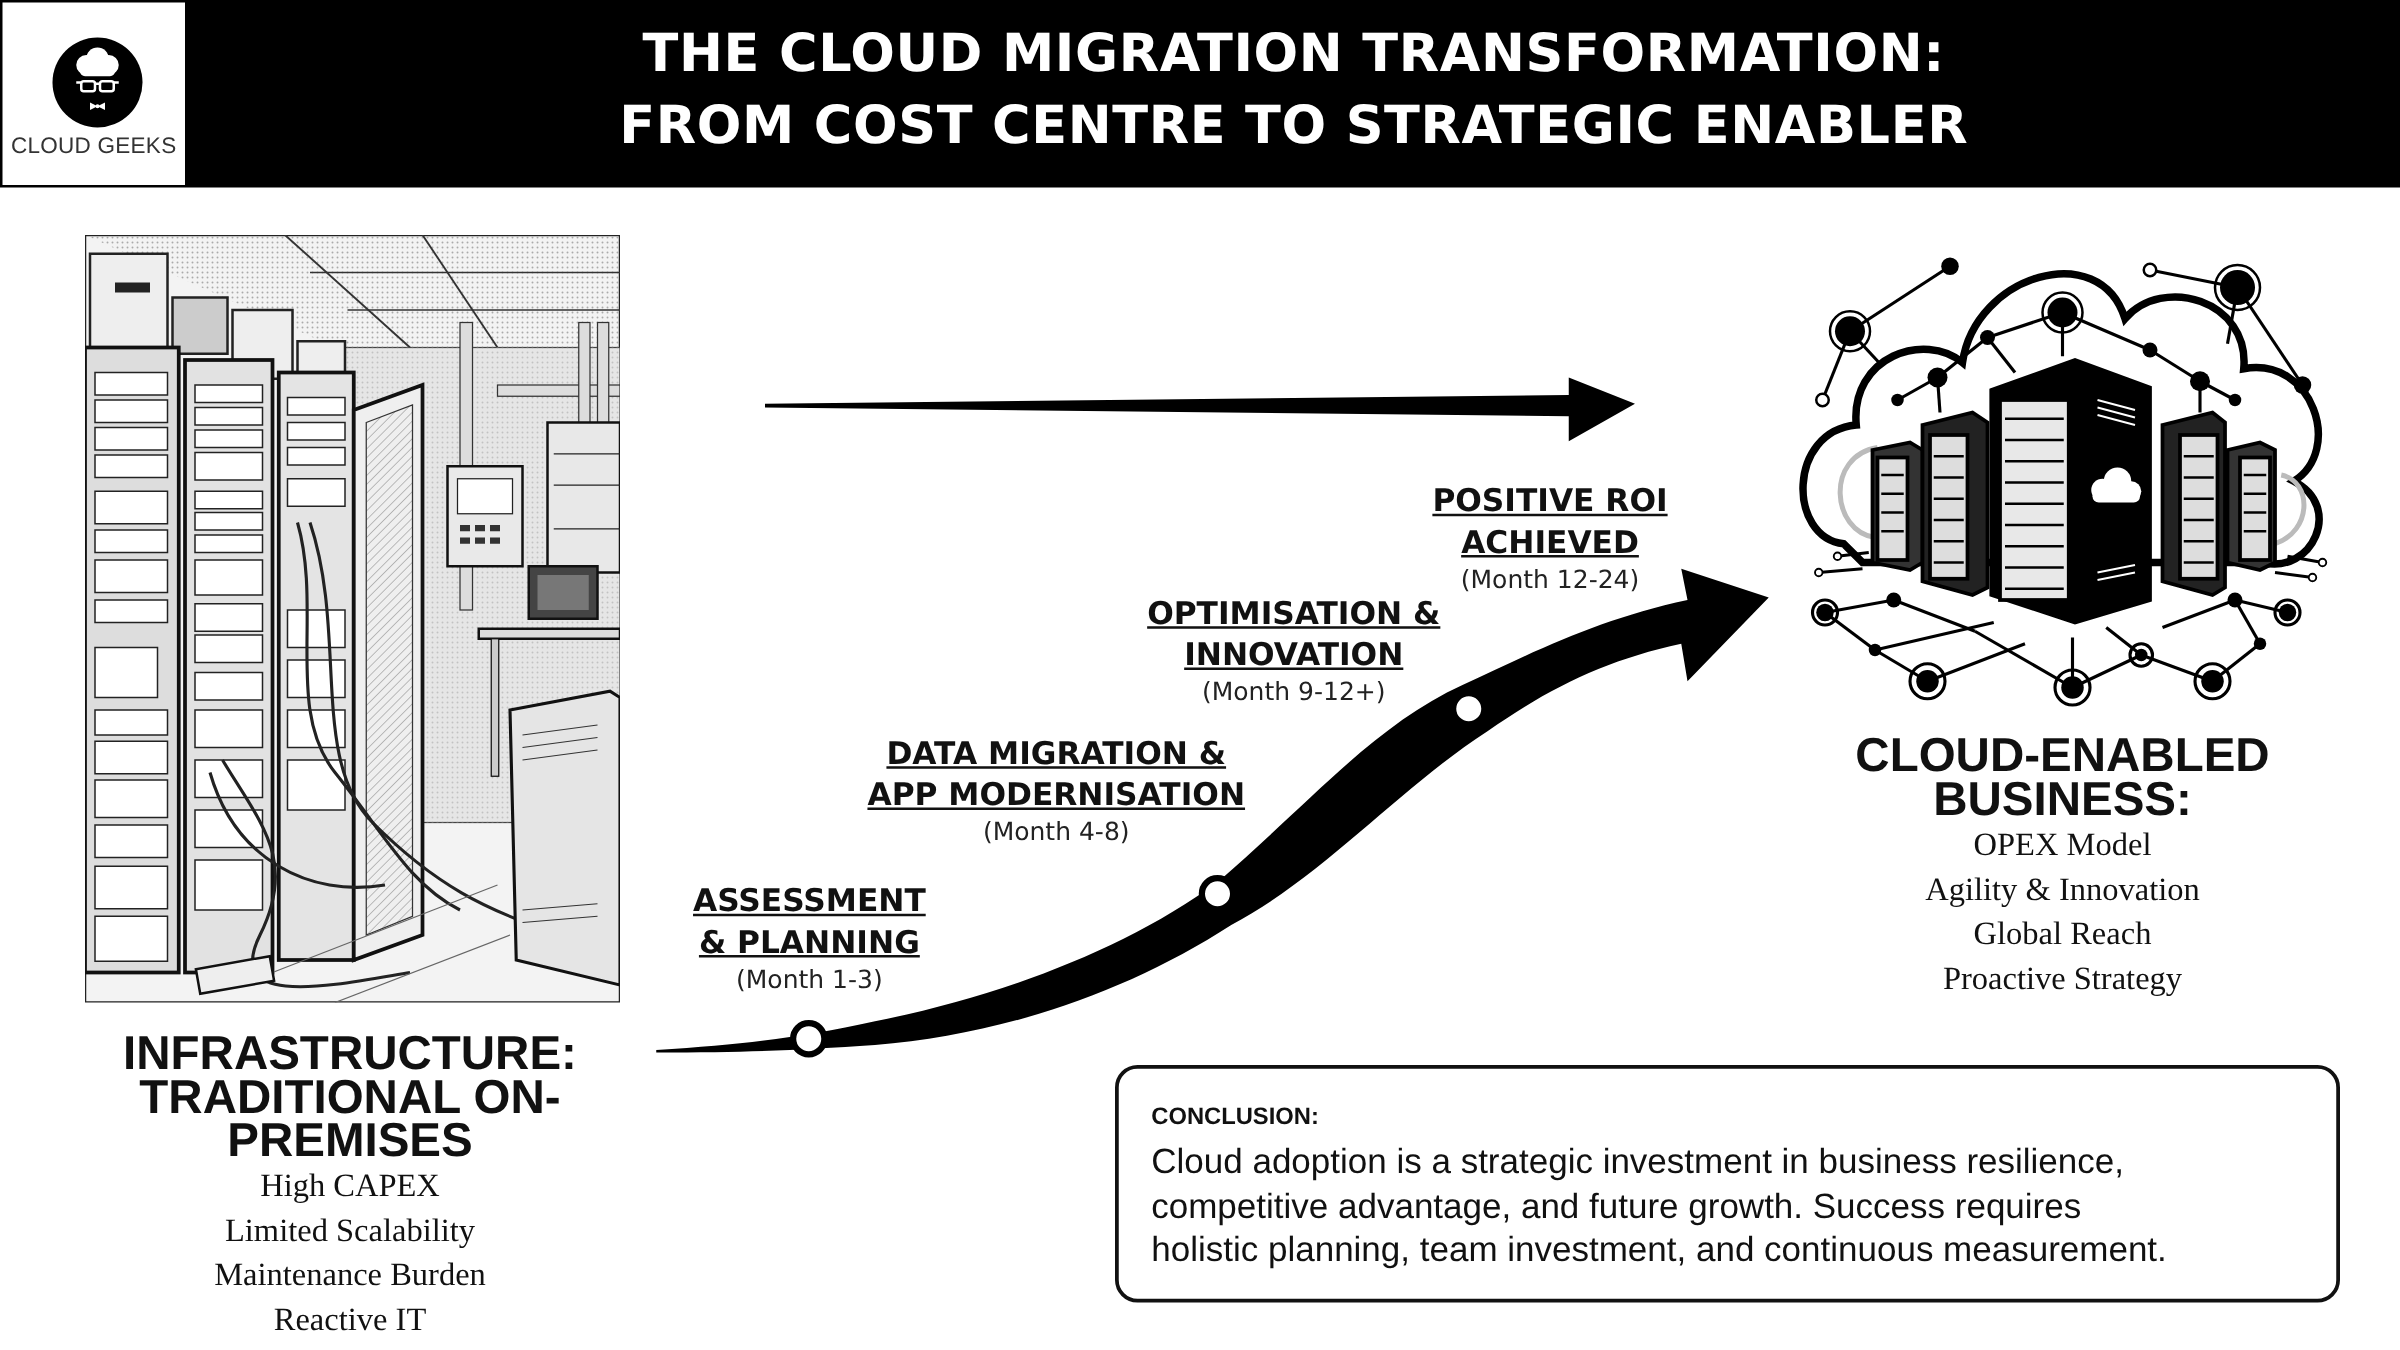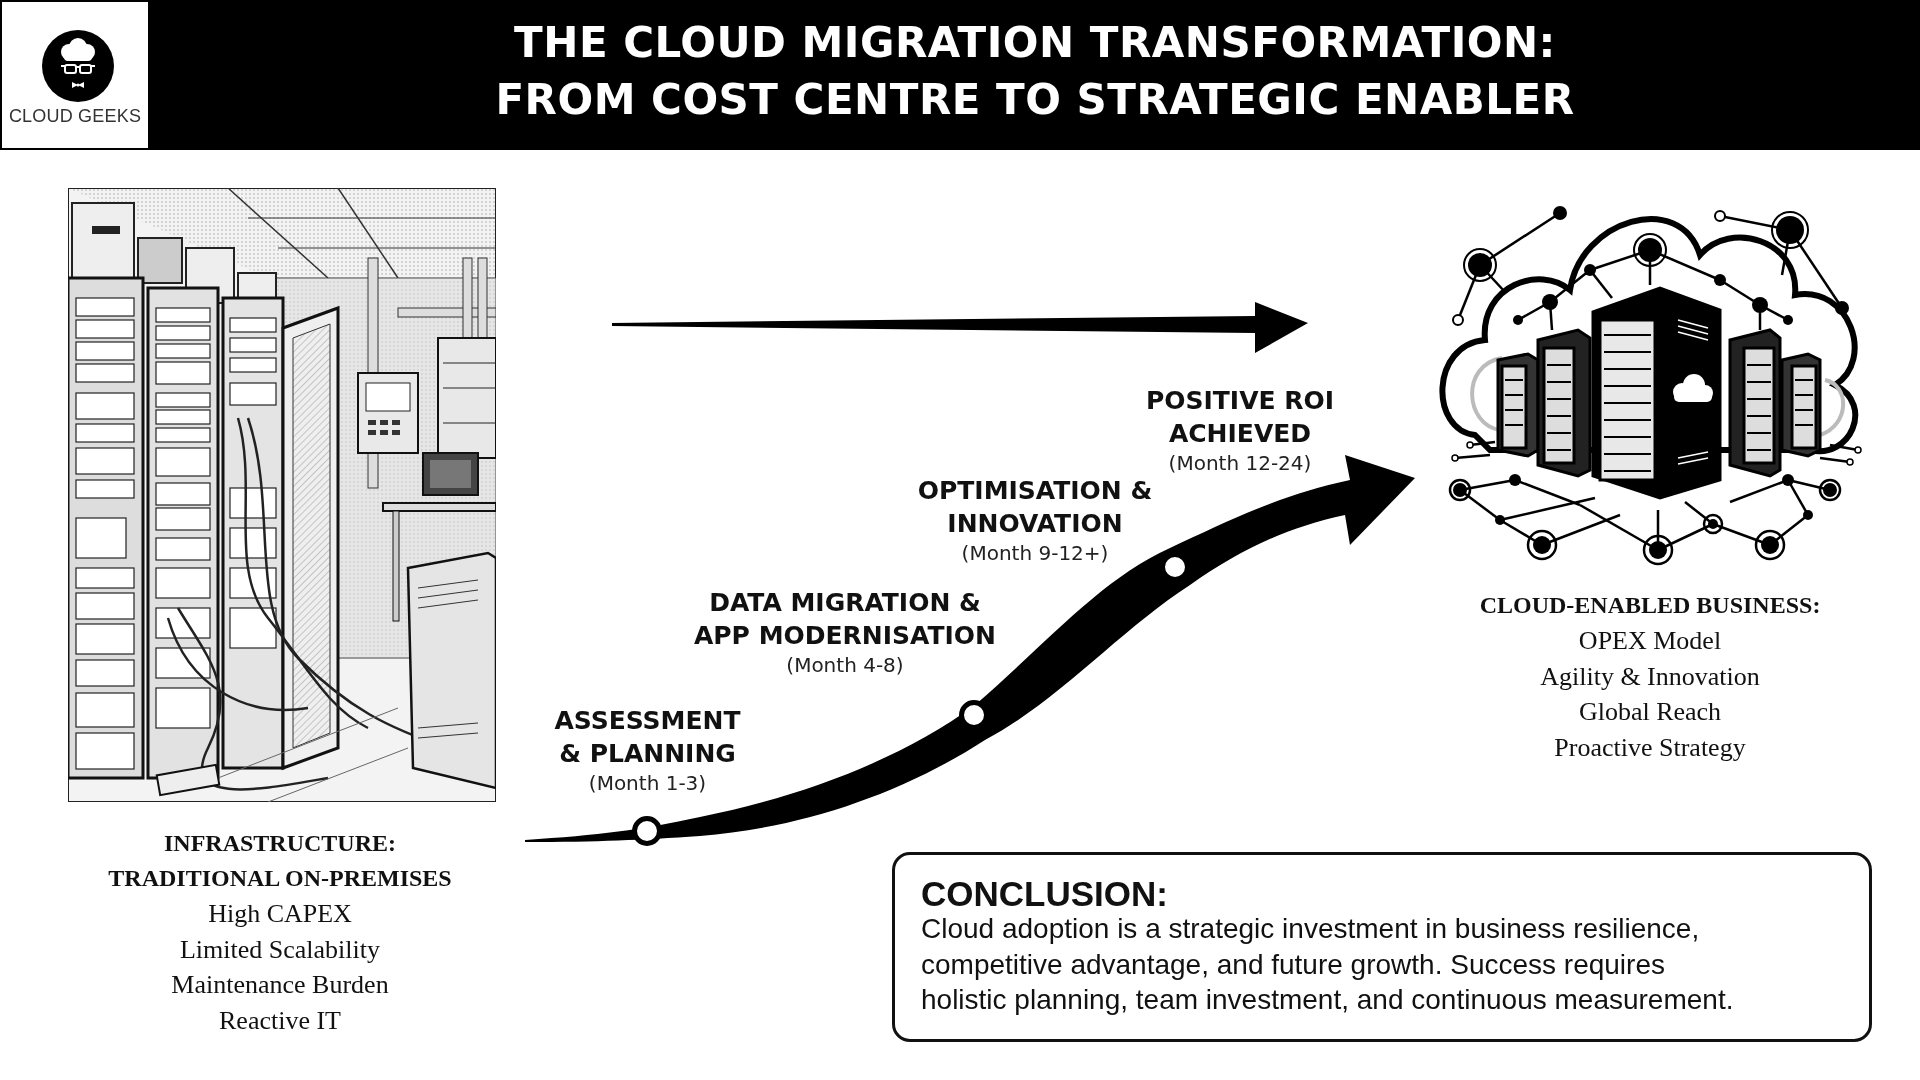--- a/index.html
+++ b/index.html
@@ -10,32 +10,32 @@
   .logo-box { position:absolute; left:2px; top:2px; width:146px; height:146px; background:#ffffff; }
   .logo-circle { position:absolute; left:40px; top:28px; width:72px; height:72px; border-radius:50%; background:#000; }
   .logo-text { position:absolute; left:0; top:104px; width:146px; text-align:center; font-family:"Liberation Sans", sans-serif; font-size:18px; color:#333; letter-spacing:0.2px; }
   .title { position:absolute; left:150px; top:14px; width:1770px; text-align:center; color:#fff; font-family:"DejaVu Sans", sans-serif; font-weight:bold; font-size:42px; line-height:57px; letter-spacing:0.5px; }
 
   .illus-left { position:absolute; left:68px; top:188px; width:428px; height:614px; }
   .illus-right { position:absolute; left:1430px; top:180px; width:440px; height:390px; }
 
   .left-caption { position:absolute; left:50px; top:826px; width:460px; text-align:center; }
   .right-caption { position:absolute; left:1400px; top:588px; width:500px; text-align:center; }
-  .cap-title { font-family:Liberation Serif, serif; font-weight:bold; font-size:24px; line-height:35px; color:#111; }
+  .cap-title { font-family:Liberation Sans, sans-serif; font-weight:bold; font-size:38px; line-height:35px; color:#111; }
   .cap-item { font-family:Liberation Serif, serif; font-size:26px; line-height:35.5px; color:#111; }
 
   .flow { position:absolute; left:0; top:0; width:1920px; height:1080px; pointer-events:none; }
 
   .stage { position:absolute; text-align:center; }
-  .stage-title { font-family:"DejaVu Sans", sans-serif; font-weight:bold; font-size:25px; line-height:33px; color:#111; }
+  .stage-title { font-family:"DejaVu Sans", sans-serif; font-weight:bold; font-size:25px; line-height:33px; color:#111;text-decoration:underline; }
   .stage-period { font-family:"DejaVu Sans", sans-serif; font-size:20px; line-height:26px; color:#222; }
   .marker { position:absolute; width:30px; height:30px; border-radius:50%; background:#fff; border:5px solid #000; }
 
   .conclusion { position:absolute; left:892px; top:852px; width:980px; height:190px; border:3px solid #111; border-radius:18px; padding:22px 26px; background:#fff; }
-  .conc-title { font-family:"Liberation Sans", sans-serif; font-weight:bold; font-size:35px; line-height:34px; color:#111; }
+  .conc-title { font-family:"Liberation Sans", sans-serif; font-weight:bold; font-size:19px; line-height:34px; color:#111; }
   .conc-body { font-family:"Liberation Sans", sans-serif; font-size:28px; line-height:35.5px; color:#111; }
 </style>
 </head>
 <body>
 
 <div class="header">
   <div class="logo-box">
     <div class="logo-circle">
       <svg width="72" height="72" viewBox="0 0 72 72">
 

